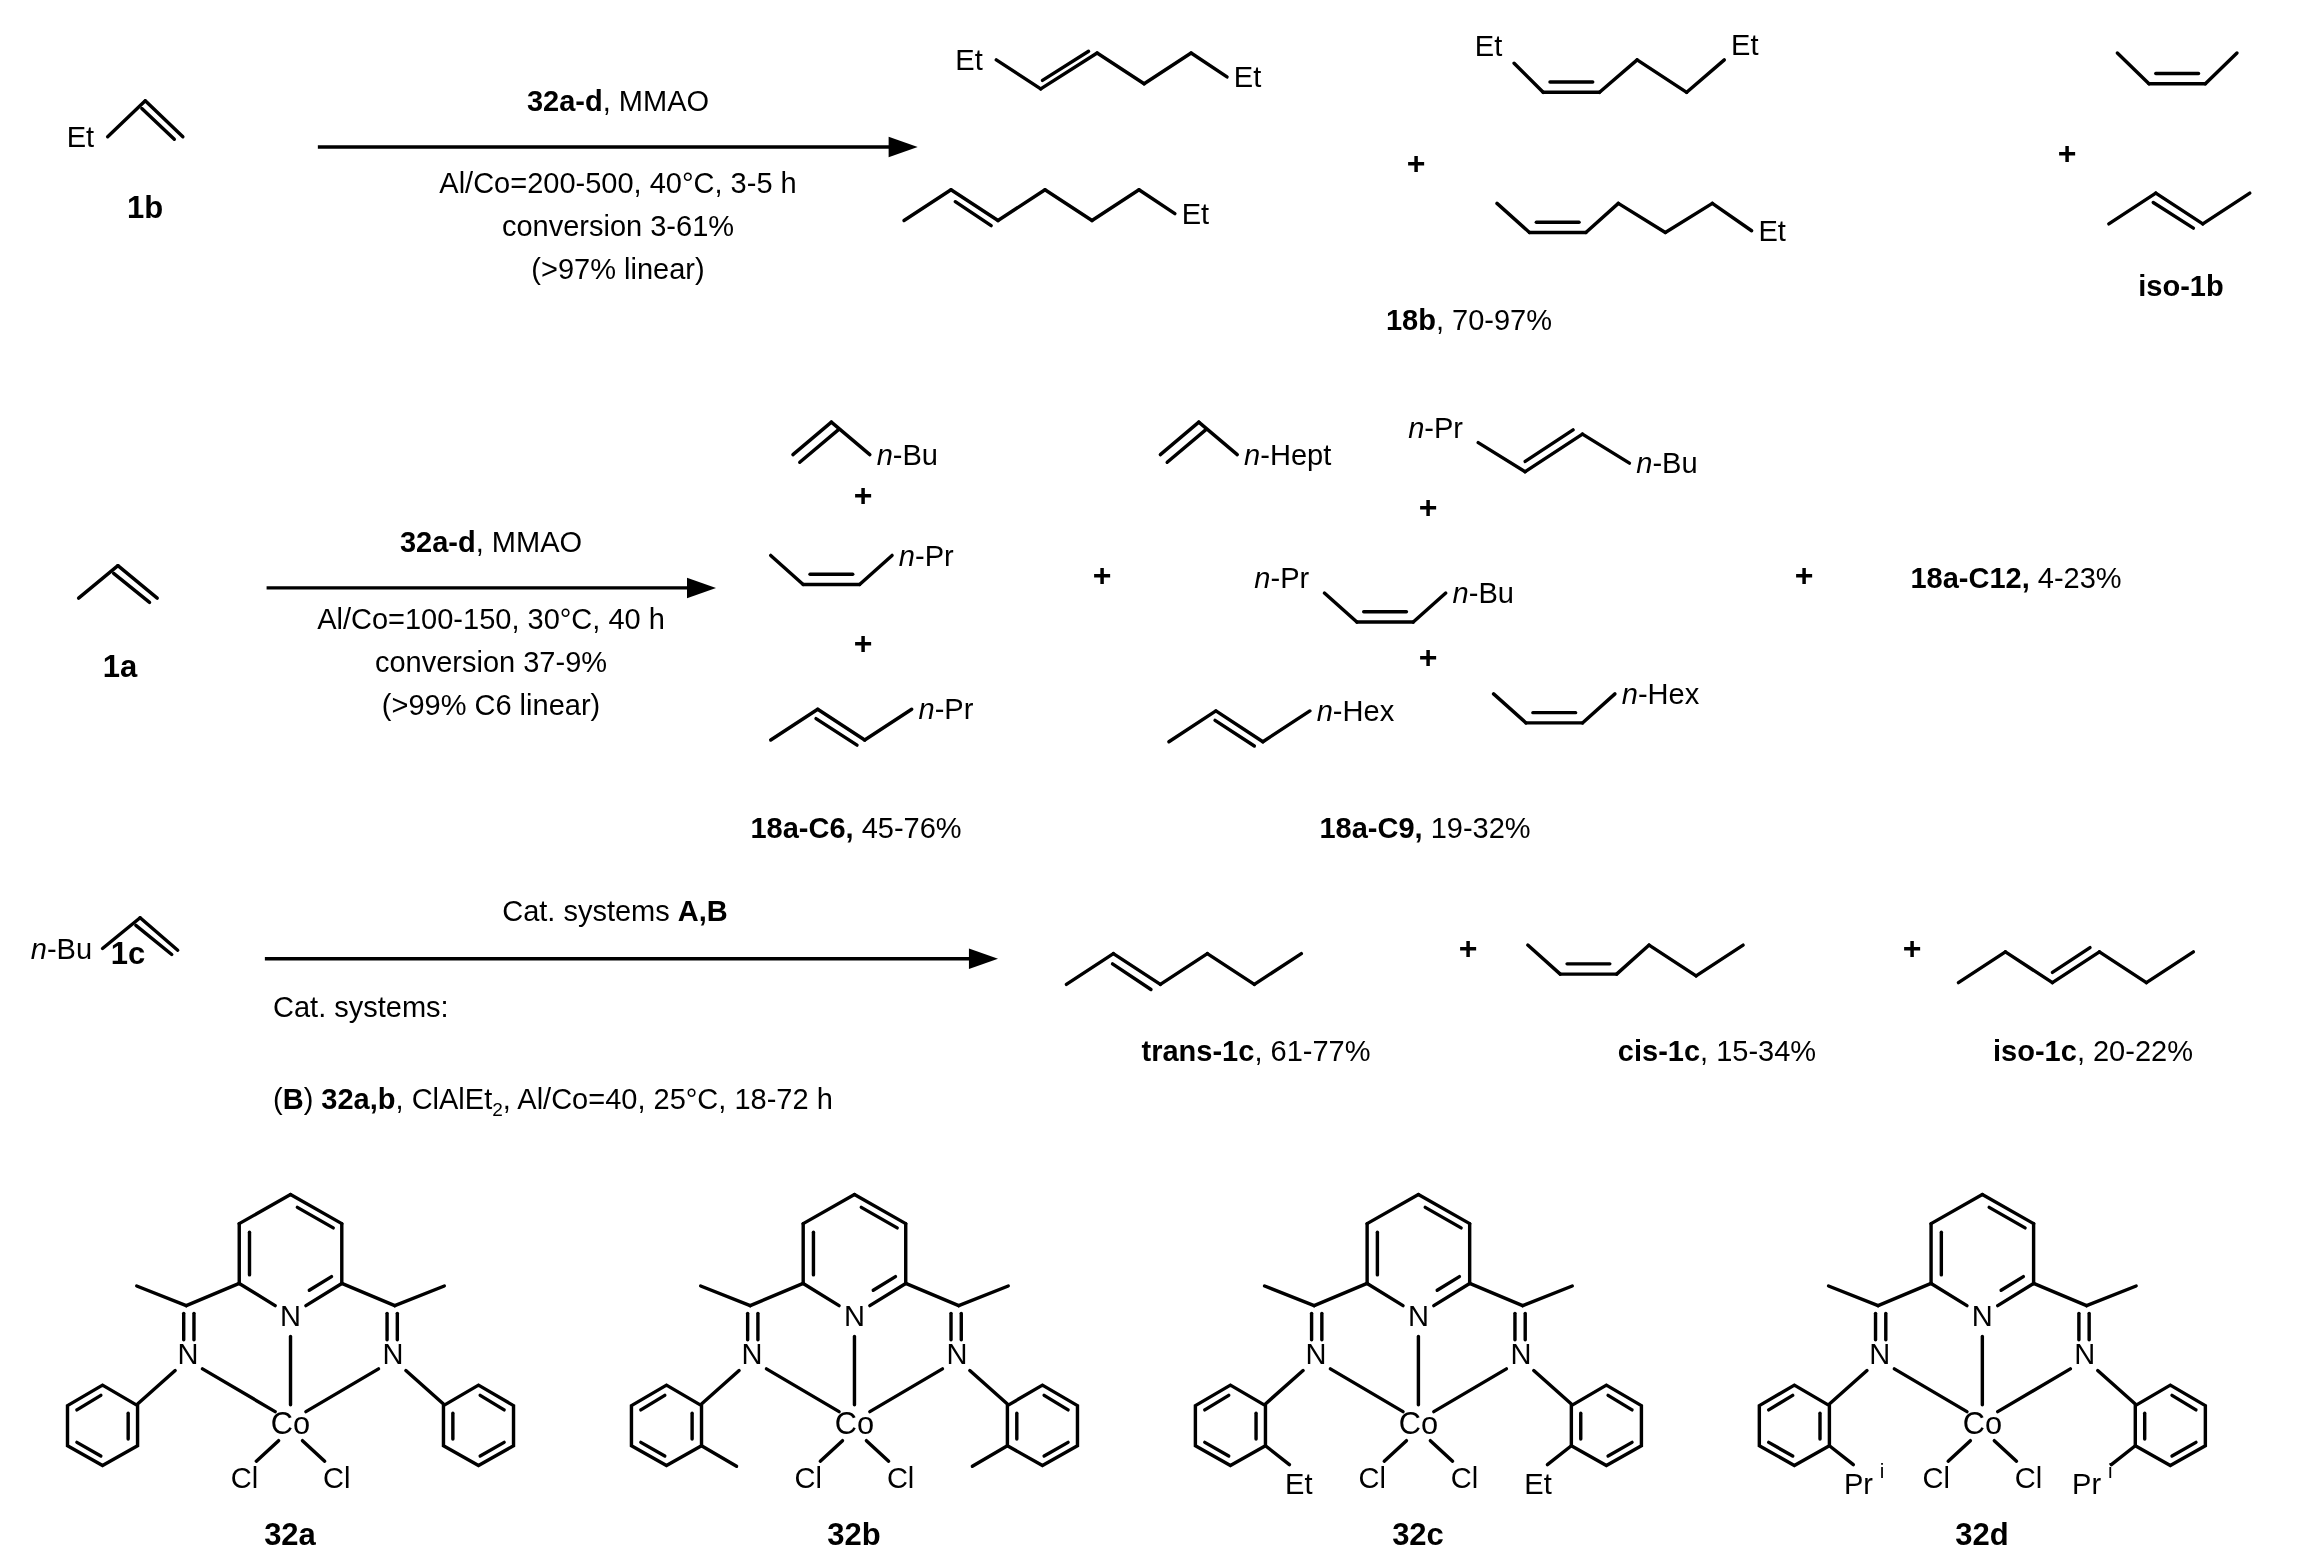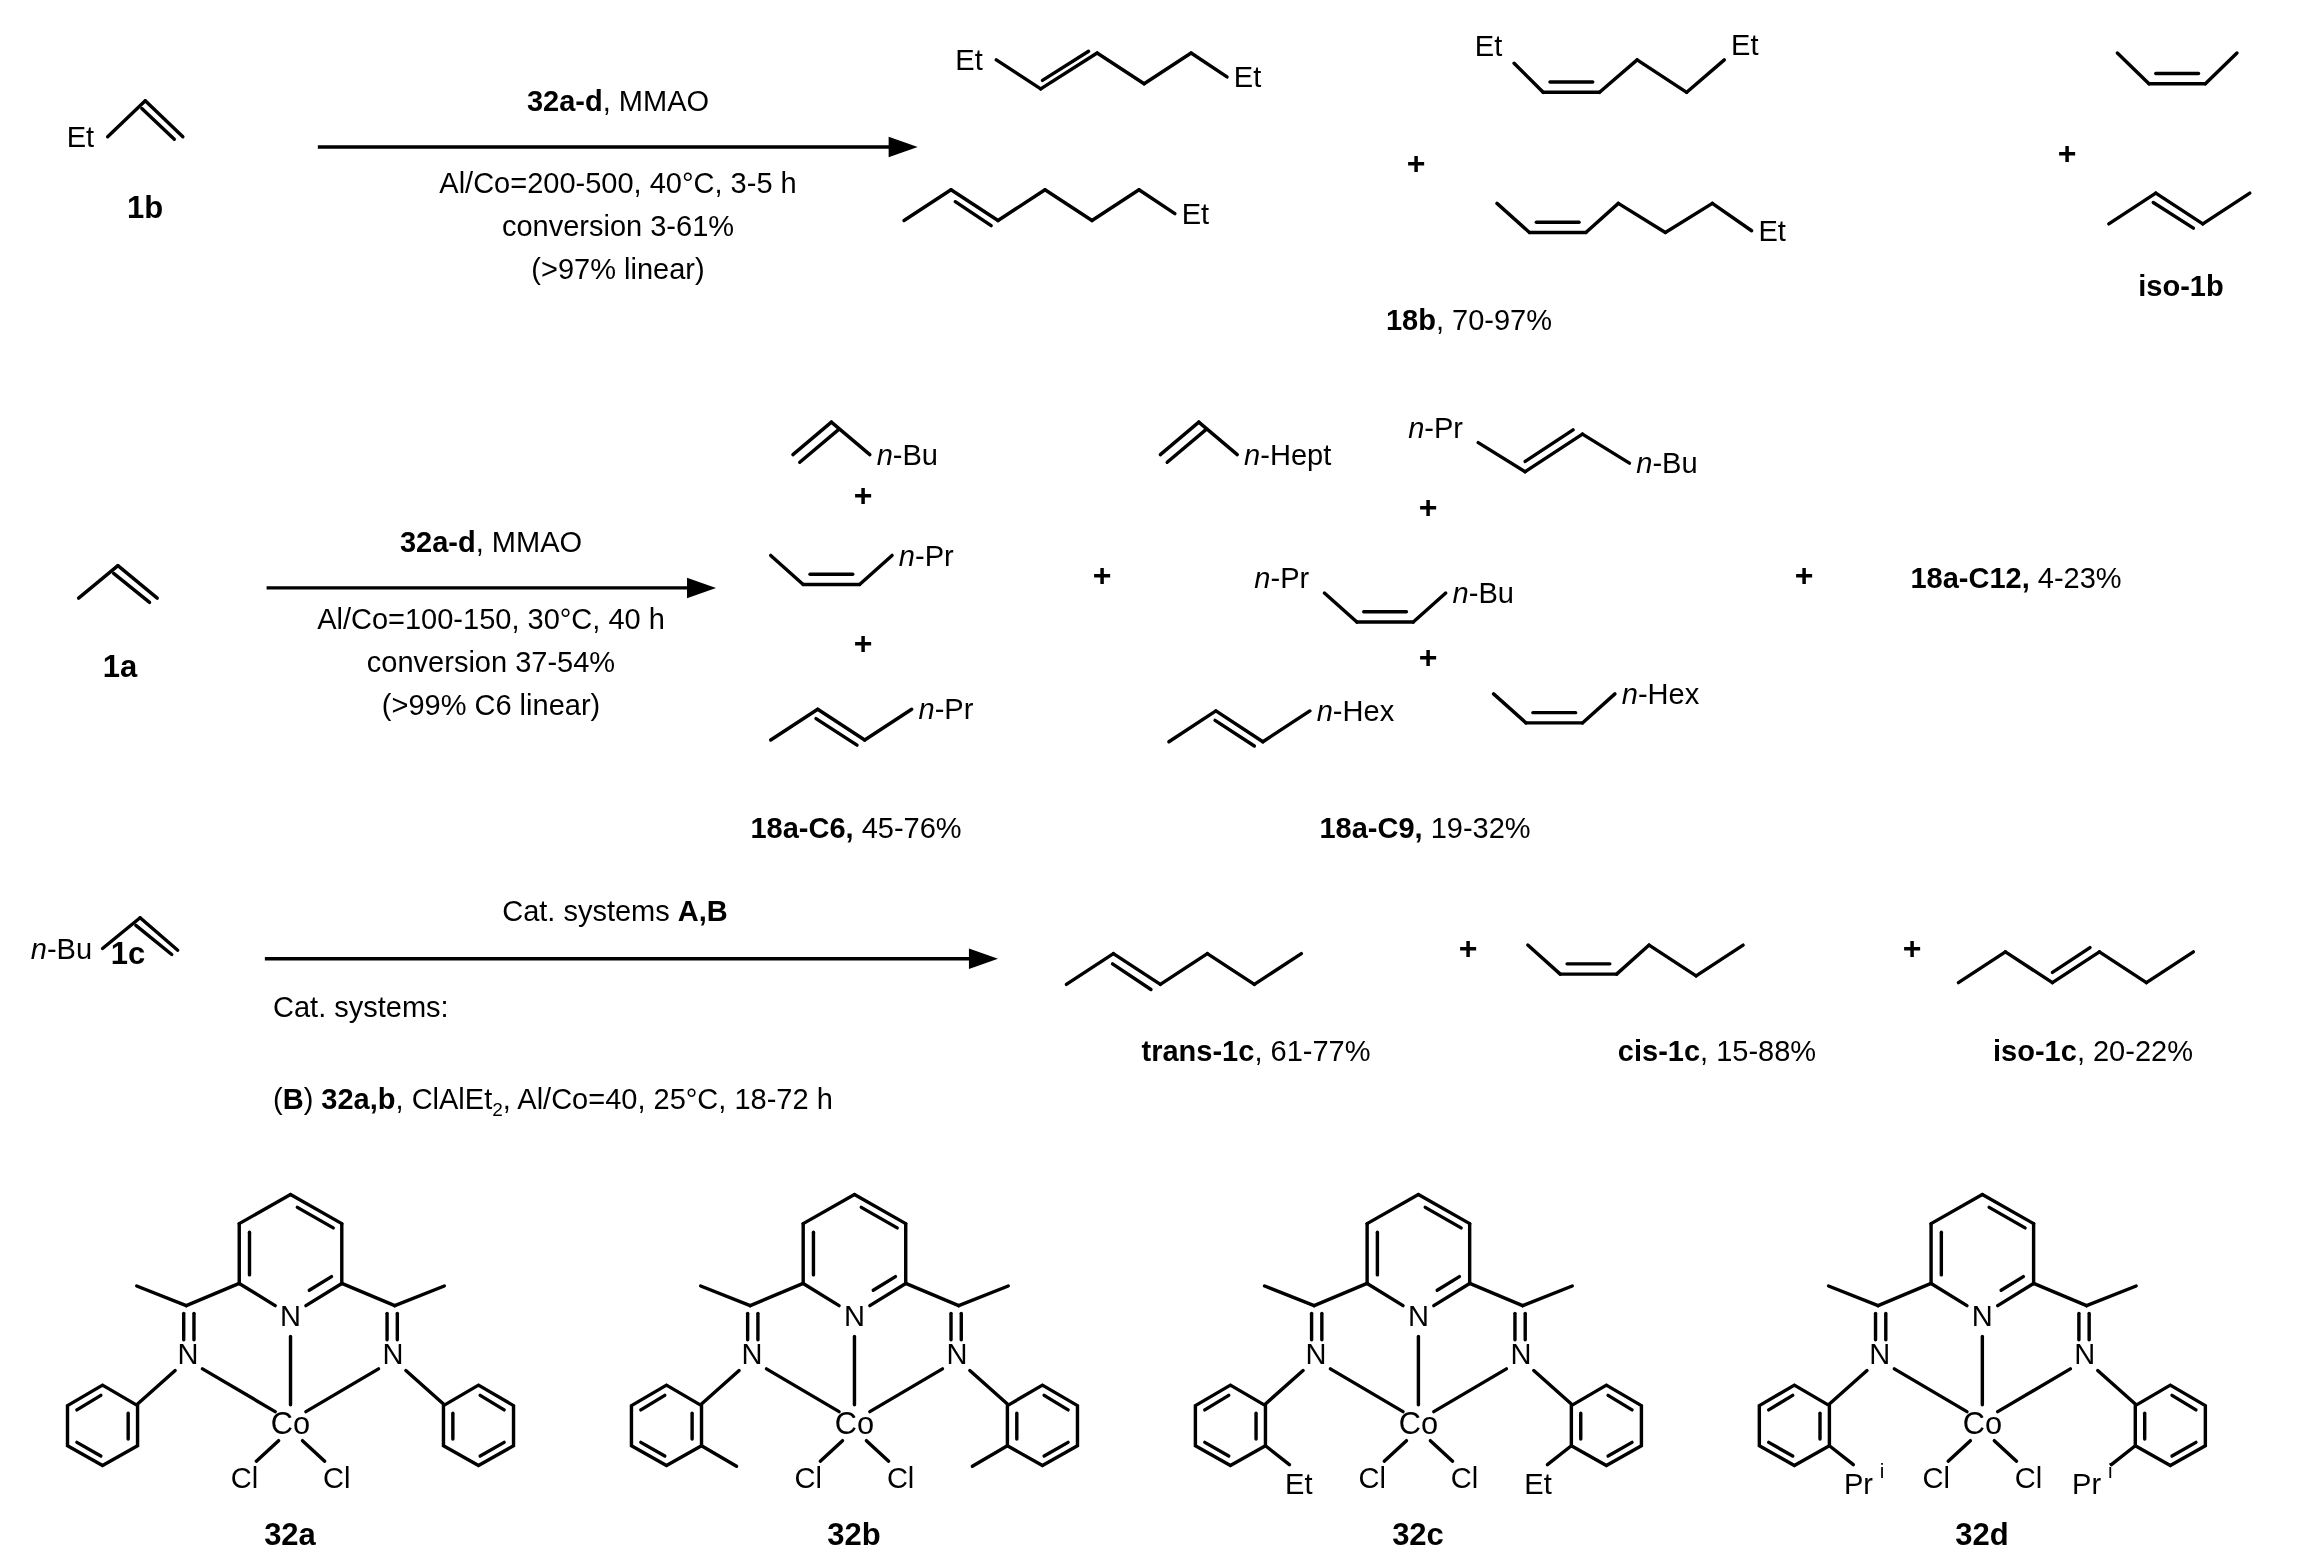--- a/index.html
+++ b/index.html
@@ -290,39 +290,39 @@
 <div class="t c" style="left:618px;top:210px">conversion 3-61%</div>
 <div class="t c" style="left:618px;top:253px">(&gt;97% linear)</div>
 <div class="t c plus" style="left:1416px;top:145px">+</div>
 <div class="t c" style="left:1469px;top:304px"><b>18b</b><span>, 70-97%</span></div>
 <div class="t c plus" style="left:2067px;top:135px">+</div>
 <div class="t c" style="left:2181px;top:270px"><span class="bi">iso</span><b>-1b</b></div>
 
 <div class="t c big" style="left:120px;top:649px">1a</div>
 <div class="t c" style="left:491px;top:526px"><b>32a-d</b><span>, MMAO</span></div>
 <div class="t c" style="left:491px;top:603px">Al/Co=100-150, 30°C, 40 h</div>
-<div class="t c" style="left:491px;top:646px">conversion 37-54%</div>
+<div class="t c" style="left:491px;top:646px">conversion 37-9%</div>
 <div class="t c" style="left:491px;top:689px">(&gt;99% C6 linear)</div>
 <div class="t c plus" style="left:863px;top:477px">+</div>
 <div class="t c plus" style="left:863px;top:625px">+</div>
 <div class="t c plus" style="left:1102px;top:557px">+</div>
 <div class="t c plus" style="left:1428px;top:489px">+</div>
 <div class="t c plus" style="left:1428px;top:639px">+</div>
 <div class="t c plus" style="left:1804px;top:557px">+</div>
 <div class="t c" style="left:856px;top:812px"><b>18a-C6,</b><span> 45-76%</span></div>
 <div class="t c" style="left:1425px;top:812px"><b>18a-C9,</b><span> 19-32%</span></div>
 <div class="t c" style="left:2016px;top:562px"><b>18a-C12,</b><span> 4-23%</span></div>
 
 <div class="t c big" style="left:128px;top:936px">1c</div>
 <div class="t c" style="left:615px;top:895px"><span>Cat. systems </span><b>A,B</b></div>
 <div class="t" style="left:273px;top:991px">Cat. systems:</div>
 <div class="t" style="left:273px;top:1083px"><span>(</span><b>B</b><span>) </span><b>32a,b</b><span>, ClAlEt</span><sub>2</sub><span>, Al/Co=40, 25°C, 18-72 h</span></div>
 <div class="t c" style="left:1256px;top:1035px"><span class="bi">trans</span><b>-1c</b><span>, 61-77%</span></div>
 <div class="t c plus" style="left:1468px;top:930px">+</div>
-<div class="t c" style="left:1717px;top:1035px"><span class="bi">cis</span><b>-1c</b><span>, 15-88%</span></div>
+<div class="t c" style="left:1717px;top:1035px"><span class="bi">cis</span><b>-1c</b><span>, 15-34%</span></div>
 <div class="t c plus" style="left:1912px;top:930px">+</div>
 <div class="t c" style="left:2093px;top:1035px"><span class="bi">iso</span><b>-1c</b><span>, 20-22%</span></div>
 
 <div class="t c big" style="left:290px;top:1517px">32a</div>
 <div class="t c big" style="left:854px;top:1517px">32b</div>
 <div class="t c big" style="left:1418px;top:1517px">32c</div>
 <div class="t c big" style="left:1982px;top:1517px">32d</div>
 
 </div>
 

